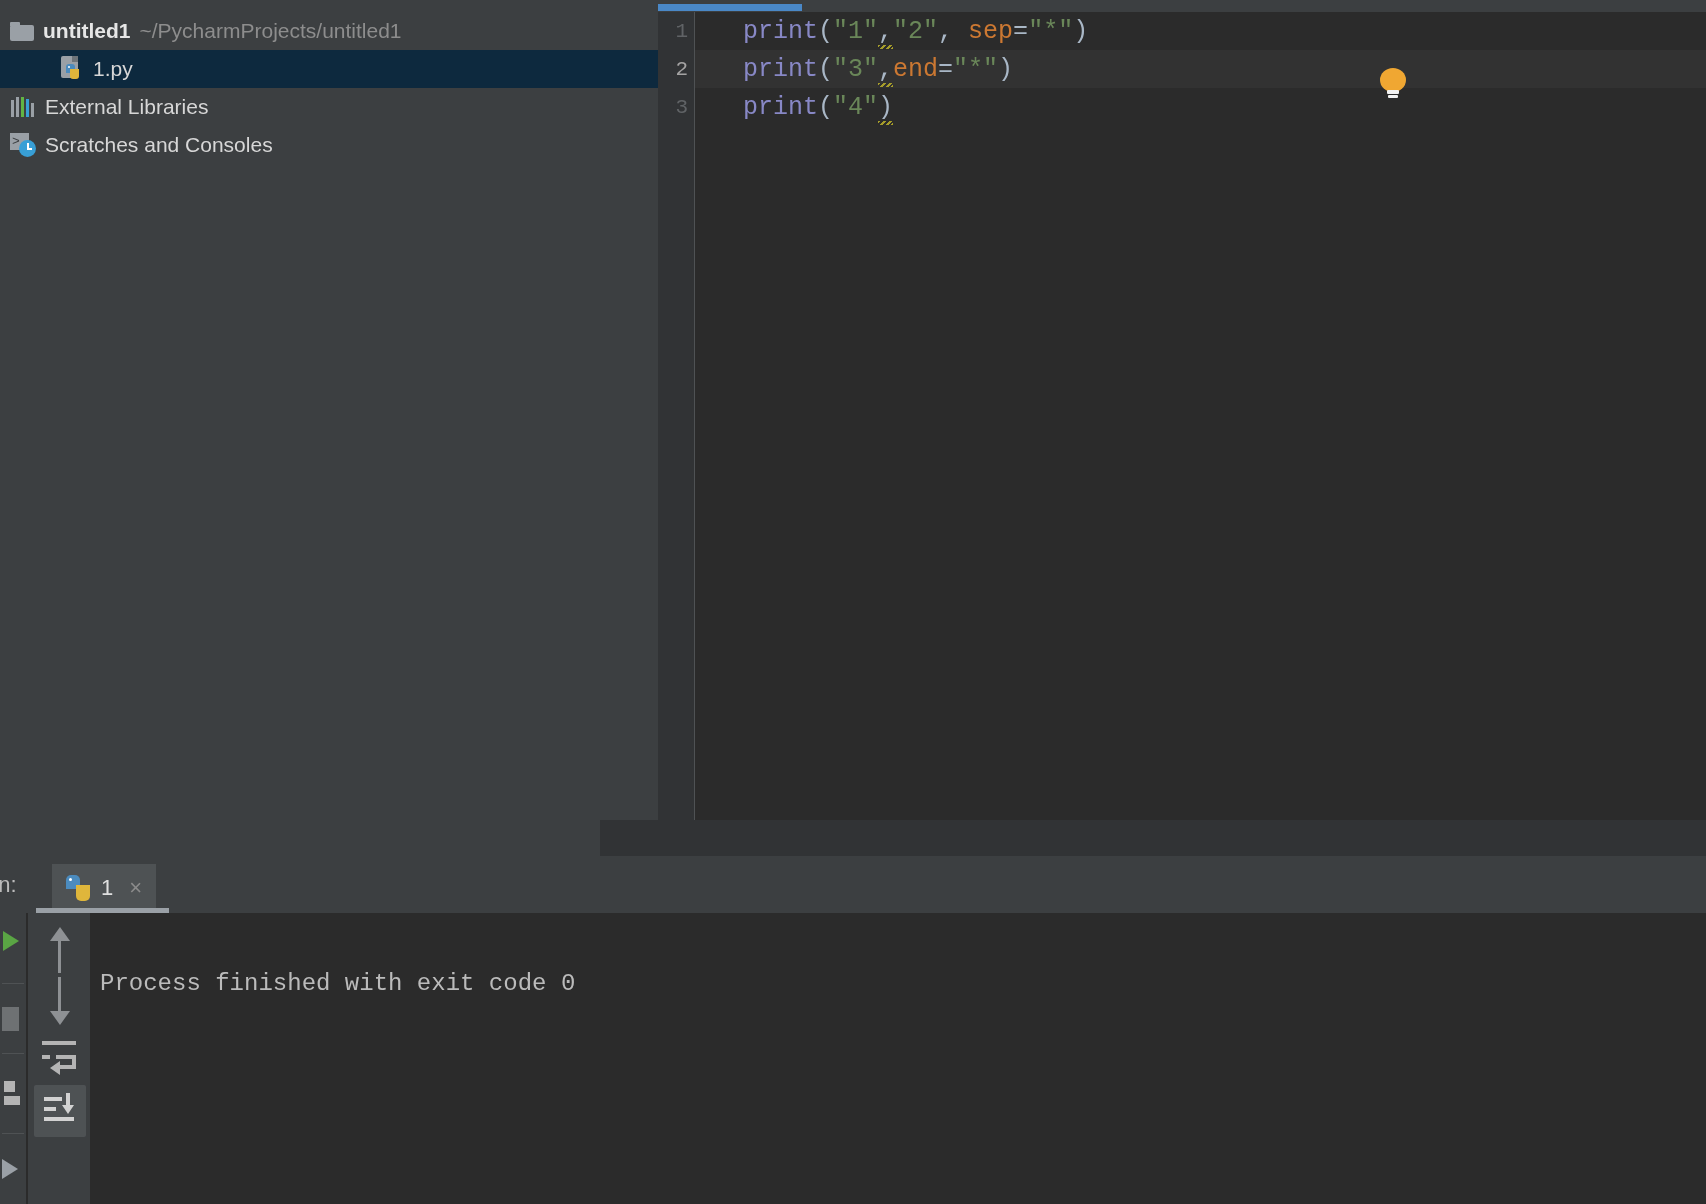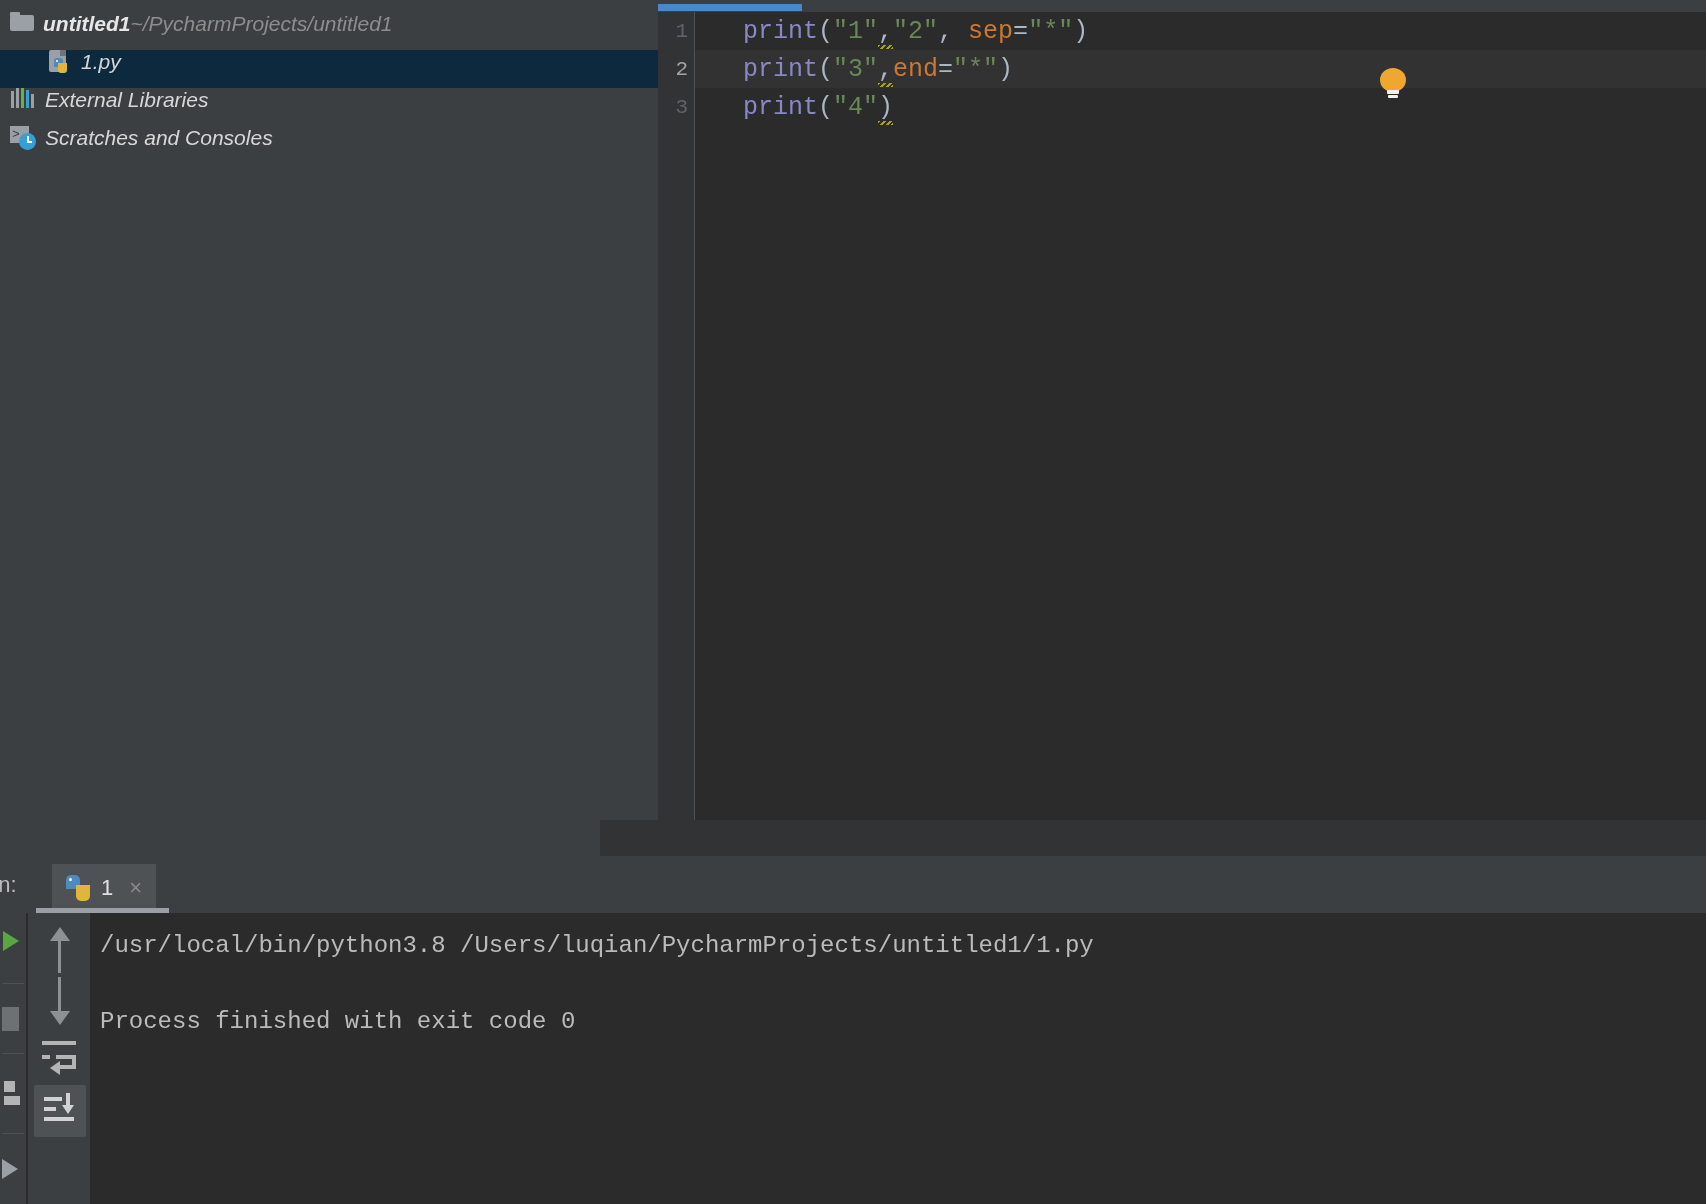--- a/index.html
+++ b/index.html
@@ -12,29 +12,29 @@
   #app{position:absolute;inset:0;}
 
   .top-strip{position:absolute;left:0;top:0;width:1706px;height:12px;background:#3c3f41;}
   .top-strip .dark-right{position:absolute;left:658px;top:0;right:0;height:12px;background:#3c3f41;}
 
   
   .sidebar{
     position:absolute;left:0;top:12px;width:655px;height:844px;background:#3c3f41;
   }
   .tree-row{
-    position:relative;height:38px;display:flex;
-    color:#bbbbbb;font-size:21px;white-space:nowrap;font-style:italic;
+    position:relative;height:38px;display:flex;align-items:center;
+    color:#bbbbbb;font-size:21px;white-space:nowrap;
   }
   .tree-row.root{padding-left:10px;}
-  .tree-row.child{padding-left:48px;}
+  .tree-row.child{padding-left:60px;}
   .tree-row.lvl1{padding-left:10px;}
   .tree-row.selected{background:#0d293e;width:655px;}
   .tree-label-strong{color:#e6e6e6;font-weight:bold;}
-  .tree-label-dim{color:#8d8d8d;font-weight:normal;}
+  .tree-label-dim{color:#8d8d8d;font-weight:normal;margin-left:9px;}
   .tree-label{color:#d7d7d7;}
   .icon{display:inline-block;flex:0 0 auto;margin-right:9px;position:relative;}
 
   
   .icon-folder{width:24px;height:19px;}
   .icon-folder .tab{position:absolute;left:0;top:0;width:10px;height:4px;background:#9aa0a6;border-radius:1px 1px 0 0;}
   .icon-folder .body{position:absolute;left:0;top:3px;width:24px;height:16px;background:#9aa0a6;border-radius:2px;}
 
   
   .icon-pyfile{width:24px;height:26px;}
@@ -309,21 +309,20 @@
         <span class="scroll-end-btn">
           <i></i>
             <i></i>
             <i></i>
             <i></i>
             <span class="ah2"></span>
         </span>
       </div>
 
       <div class="console">
-        <div class="console-line">/usr/local/bin/python3.8 /Users/luqian/PycharmProjects/untitled1/1.py</div>
         <div class="console-line">&nbsp;</div>
         <div class="console-line">Process finished with exit code 0</div>
       </div>
 
     </div>
   </div>
 
 </div>
 
 </body></html>

